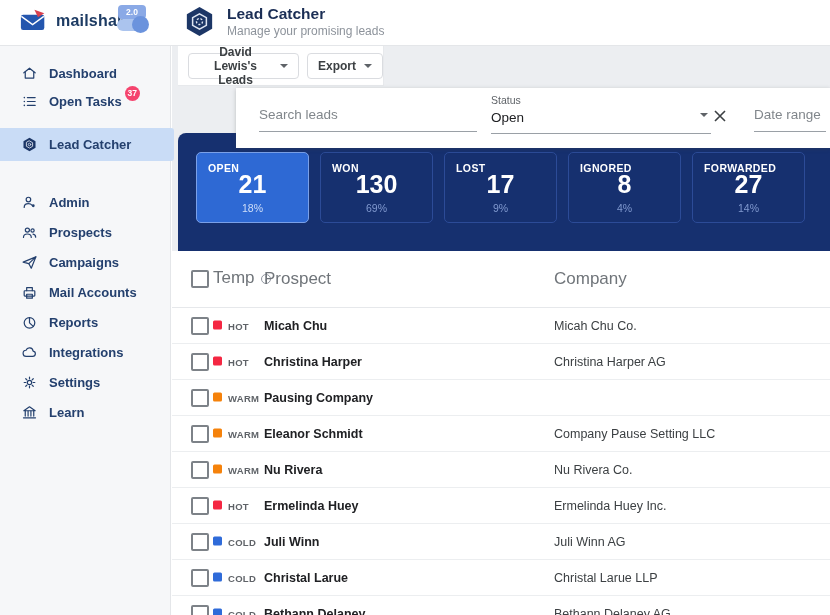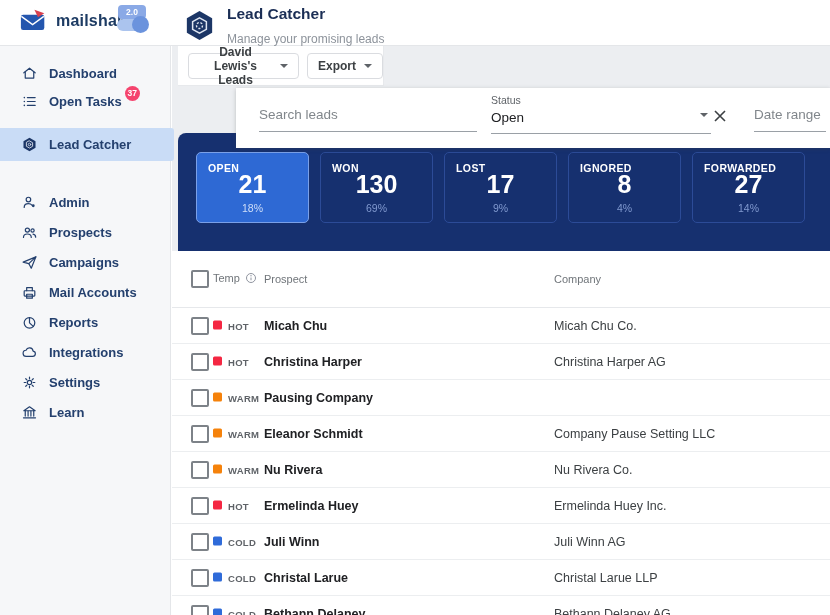--- a/index.html
+++ b/index.html
@@ -9,21 +9,21 @@
   .header{position:absolute;top:0;left:0;right:0;height:45px;background:#fff;
           border-bottom:1px solid #e4e6e9;z-index:5}
   .brand{position:absolute;left:20px;top:9px;display:flex;align-items:center;gap:9px}
   .brand-name{font-size:16px;font-weight:700;color:#1d3b63;letter-spacing:.2px}
   .badge-toggle{position:absolute;left:117px;top:5px;display:flex;flex-direction:column;align-items:center;gap:0}
   .v2-badge{background:#8aa9e6;color:#fff;font-size:8.5px;font-weight:700;border-radius:4px;padding:2px 8px}
   .toggle{width:30px;height:12px;background:#abc4ee;border-radius:7px;position:relative}
   .toggle .knob{position:absolute;right:-2px;top:-3px;width:17px;height:17px;border-radius:50%;background:#6b93dd}
   .page-head{position:absolute;left:183px;top:5px;display:flex;align-items:center;gap:11px}
   .page-head-text .t{font-size:15.5px;font-weight:700;color:#1b2e55;line-height:1.15}
-  .page-head-text .s{font-size:12px;color:#8d939b;margin-top:9px}
+  .page-head-text .s{font-size:12px;color:#8d939b;margin-top:1px}
   
   .sidebar{position:absolute;top:46px;left:0;width:171px;bottom:0;background:#f6f7f9;
            border-right:1px solid #e4e6e9;padding-top:13px;box-sizing:border-box;z-index:4}
   .side-item{height:28px;display:flex;align-items:center;gap:11px;padding-left:21px;
              color:#24406e;font-size:13px;font-weight:600;cursor:pointer;position:relative}
   .side-item:nth-child(n+4){height:30px}
   .side-item:nth-child(3){margin-top:13px;margin-bottom:26px;height:33px;width:174px;
              box-sizing:border-box;background:#c9dcf6;border-radius:0 3px 3px 0}
   .side-icon{width:17px;height:17px;display:inline-flex;flex:none}
   .side-icon svg{width:17px;height:17px;stroke:#24406e;fill:none;stroke-width:1.7;
@@ -64,21 +64,21 @@
        color:#fff;cursor:pointer;background:transparent}
   .stat-card.active{background:#2e69d4;border-color:#7aa0e8}
   .stat-label{font-size:10.5px;font-weight:700;letter-spacing:.4px;padding:9px 0 0 11px}
   .stat-count{text-align:center;font-size:25px;font-weight:700;line-height:1;margin-top:-2px}
   .stat-pct{text-align:center;font-size:10.5px;color:#8099cf;margin-top:5px}
   .stat-card.active .stat-pct{color:#cfdef8}
   .summary{position:absolute;left:18px;top:98px;font-size:12.5px;font-weight:600;color:#eef2f9}
   
   .table{position:absolute;left:0;top:205px;right:0;bottom:0;background:#fff}
   .thead{height:56px;border-bottom:1px solid #e6e8eb;position:relative}
-  .thead .col{position:absolute;top:50%;transform:translateY(-50%);font-size:11px;color:#70757a}
+  .thead .col{position:absolute;top:50%;transform:translateY(-50%);font-size:17px;color:#70757a}
   .row{height:35px;border-bottom:1px solid #eceef0;position:relative;cursor:pointer}
   .row .cell{position:absolute;top:50%;transform:translateY(-50%)}
   .cbx{position:absolute;left:19px;top:50%;transform:translateY(-50%);width:14px;height:14px;
        border:2px solid #7d8288;border-radius:2px;background:#fff;cursor:pointer;box-sizing:content-box}
   .col-temp{left:41px}.col-prospect{left:92px}.col-company{left:382px}
   .temp-wrap{display:flex;gap:6px}
   .sq{width:9px;height:9px;border-radius:1.5px;display:inline-block}
   .temp-hot{background:#f42742}.temp-warm{background:#f5820b}.temp-cold{background:#2f6bd9}
   .temp-label{font-size:9.5px;font-weight:600;color:#5f6368;letter-spacing:.3px}
   .name{font-size:12.5px;font-weight:700;color:#202124}

